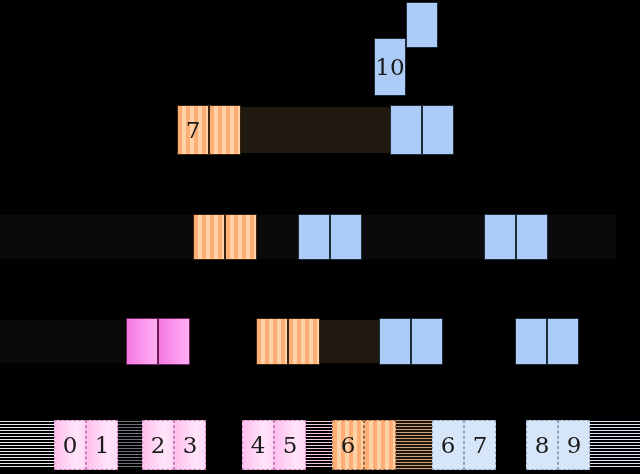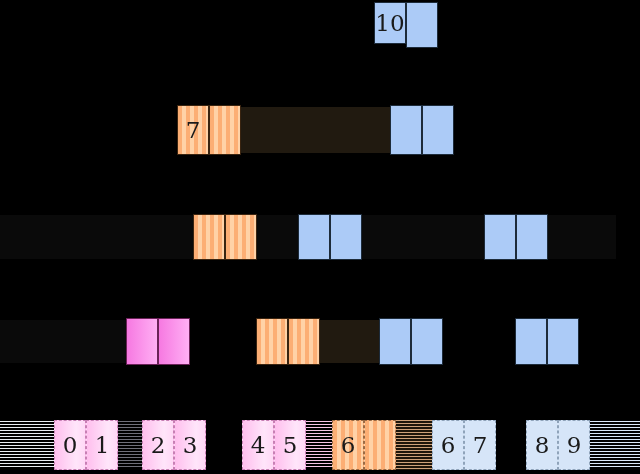--- a/index.html
+++ b/index.html
@@ -39,21 +39,21 @@
   .hatch-pink{background:repeating-linear-gradient(180deg,#f6c6e6 0 1px,transparent 1px 3px);}
   .hatch-tan{background-color:#1d150b;background-image:repeating-linear-gradient(180deg,#cda17a 0 1px,transparent 1px 3px);}
   .hatch-blue{background:repeating-linear-gradient(180deg,#dae7f7 0 1px,transparent 1px 3px);}
 </style>
 </head>
 <body>
 
 <div class="canvas">
 
   <div class="pair" style="left:374px;top:2px;">
-    <div class="cell cell-blue" style="height:42px;">10</div>
+    <div class="cell cell-blue" style="height:58px;margin-top:36px;">10</div>
     <div class="cell cell-blue" style="height:46px;"></div>
   </div>
 
   <div class="bar bar-brown" style="left:240px;top:107px;width:151px;height:46px;"></div>
   <div class="pair" style="left:177px;top:105px;">
     <div class="cell cell-orange" style="height:50px;">7</div>
     <div class="cell cell-orange" style="height:50px;"></div>
   </div>
   <div class="pair" style="left:390px;top:105px;">
     <div class="cell cell-blue" style="height:50px;"></div>

